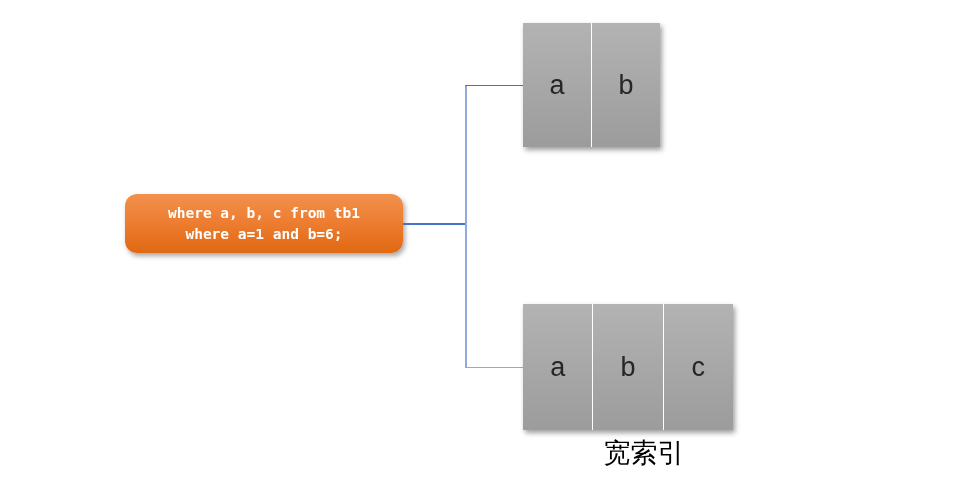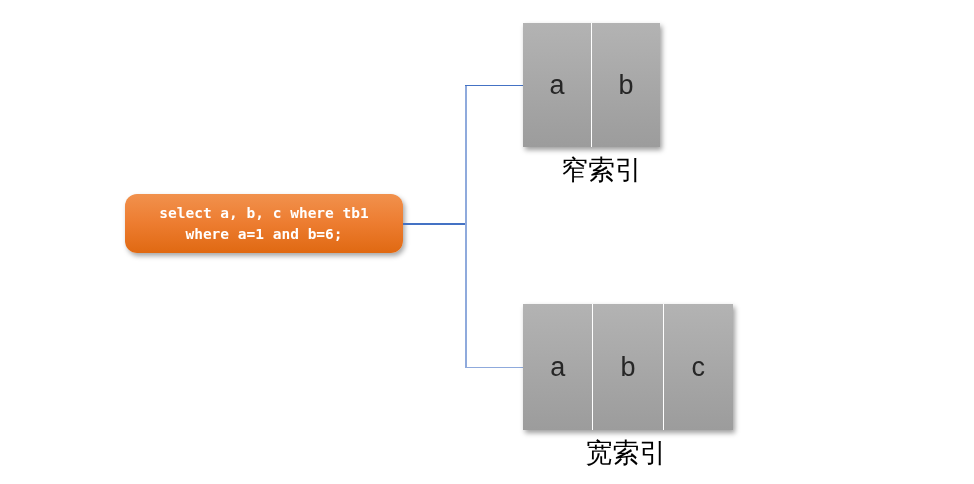--- a/index.html
+++ b/index.html
@@ -119,45 +119,44 @@
     color: var(--label-text, #000000);
     transform: translateX(10px);
     white-space: nowrap;
   }
   .narrow-label {
     left: 523px;
     top: 152px;
     width: 137px;
   }
   .wide-label {
-    left: 511px;
+    left: 529px;
     top: 435px;
     width: 210px;
   }
 </style>
 </head>
 <body>
 
 <div class="canvas">
 
   <div class="sql-box">
-    <div class="sql-line">select a, b, c where tb1</div>
+    <div class="sql-line">where a, b, c from tb1</div>
     <div class="sql-line">where a=1 and b=6;</div>
   </div>
 
   <div class="conn conn-main"></div>
   <div class="conn conn-vertical"></div>
   <div class="conn conn-top"></div>
   <div class="conn conn-bottom"></div>
 
   <div class="index-box narrow-box">
     <div class="index-cell">a</div>
     <div class="index-cell">b</div>
   </div>
-  <div class="index-label narrow-label">窄索引</div>
 
   <div class="index-box wide-box">
     <div class="index-cell">a</div>
     <div class="index-cell">b</div>
     <div class="index-cell">c</div>
   </div>
   <div class="index-label wide-label">宽索引</div>
 
 </div>
 

